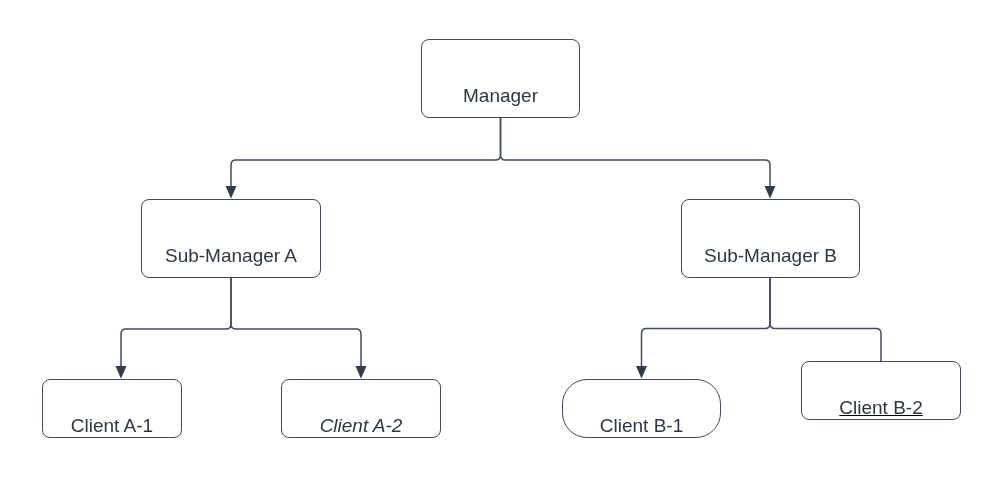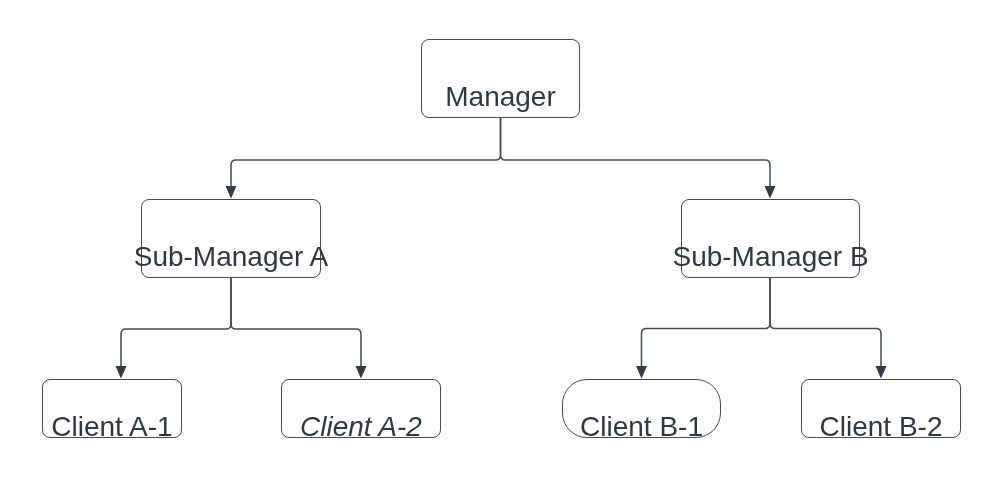--- a/index.html
+++ b/index.html
@@ -36,21 +36,21 @@
     box-sizing: border-box;
     background: #ffffff;
     border: 1.5px solid #414b5a;
     border-radius: 8px;
     display: flex;
     align-items: center;
     justify-content: center;
     text-align: center;
   }
   .node-label {
-    font-size: 28px;
+    font-size: 19px;
     color: #2f3744;
     white-space: nowrap;
     line-height: 1.2;
     margin-top: 36px;
   }
 </style>
 </head>
 <body>
 
 <div class="canvas">
@@ -105,17 +105,17 @@
   </div>
 
   <div class="node" style="left:281px; top:379px; width:160px; height:59px;font-style:italic;">
     <span class="node-label">Client A-2</span>
   </div>
 
   <div class="node" style="left:562px; top:379px; width:159px; height:59px;border-radius:25px;">
     <span class="node-label">Client B-1</span>
   </div>
 
-  <div class="node" style="left:801px; top:379px; width:160px; height:59px;">
+  <div class="node" style="left:801px; top:361px; width:160px; height:59px;text-decoration:underline;">
     <span class="node-label">Client B-2</span>
   </div>
 
 </div>
 
 </body></html>

